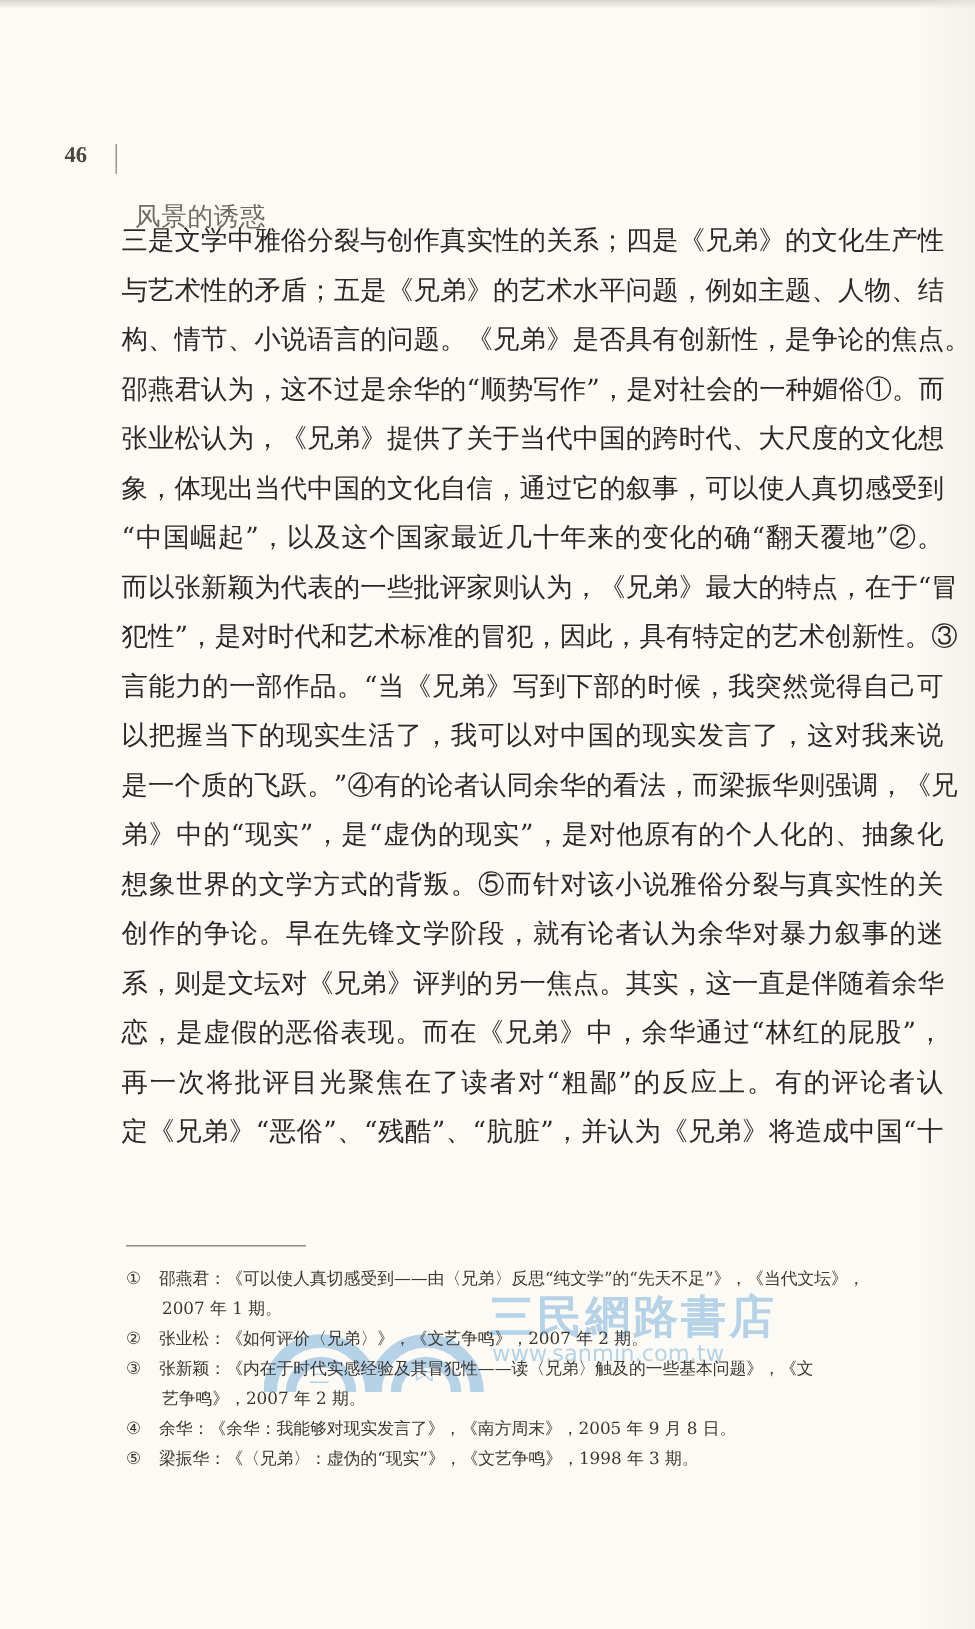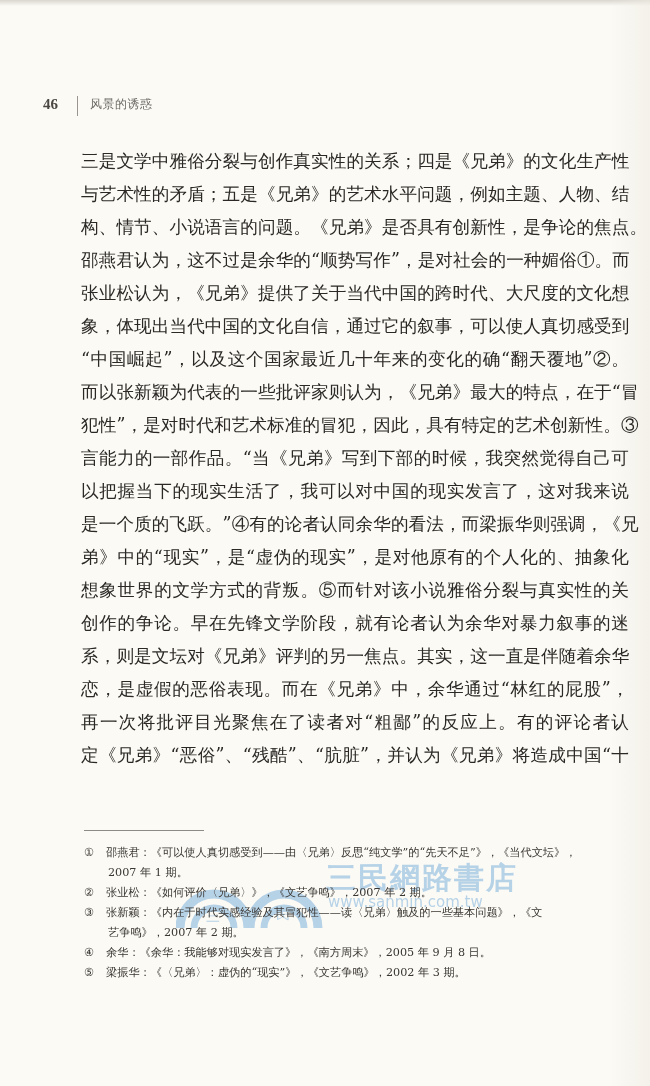--- a/index.html
+++ b/index.html
@@ -36,23 +36,24 @@
     color: #4a4642;
     width: 30px;
   }
   .head-divider {
     width: 1px;
     height: 20px;
     background: #9a958e;
     margin: 0 12px 0 4px;
   }
   .section-title {
-    font-size: 12px;
+    font-size: 17px;
     color: #6e6a64;
     letter-spacing: 0.5px;
+    margin-top: 37px;
   }
   .body-text {
     position: absolute;
     left: 81px;
     top: 145px;
     width: 548px;
   }
   .body-line {
     height: 33px;
     line-height: 33px;
@@ -197,15 +198,15 @@
   <div class="fn-line">
     <span class="fn-marker">③</span><span>张新颖：《内在于时代实感经验及其冒犯性——读〈兄弟〉触及的一些基本问题》，《文</span>
   </div>
   <div class="fn-line cont">艺争鸣》，2007 年 2 期。</div>
 
   <div class="fn-line">
     <span class="fn-marker">④</span><span>余华：《余华：我能够对现实发言了》，《南方周末》，2005 年 9 月 8 日。</span>
   </div>
 
   <div class="fn-line">
-    <span class="fn-marker">⑤</span><span>梁振华：《〈兄弟〉：虚伪的“现实”》，《文艺争鸣》，2002 年 3 期。</span>
+    <span class="fn-marker">⑤</span><span>梁振华：《〈兄弟〉：虚伪的“现实”》，《文艺争鸣》，1998 年 3 期。</span>
   </div>
 </div>
 
 </body></html>

